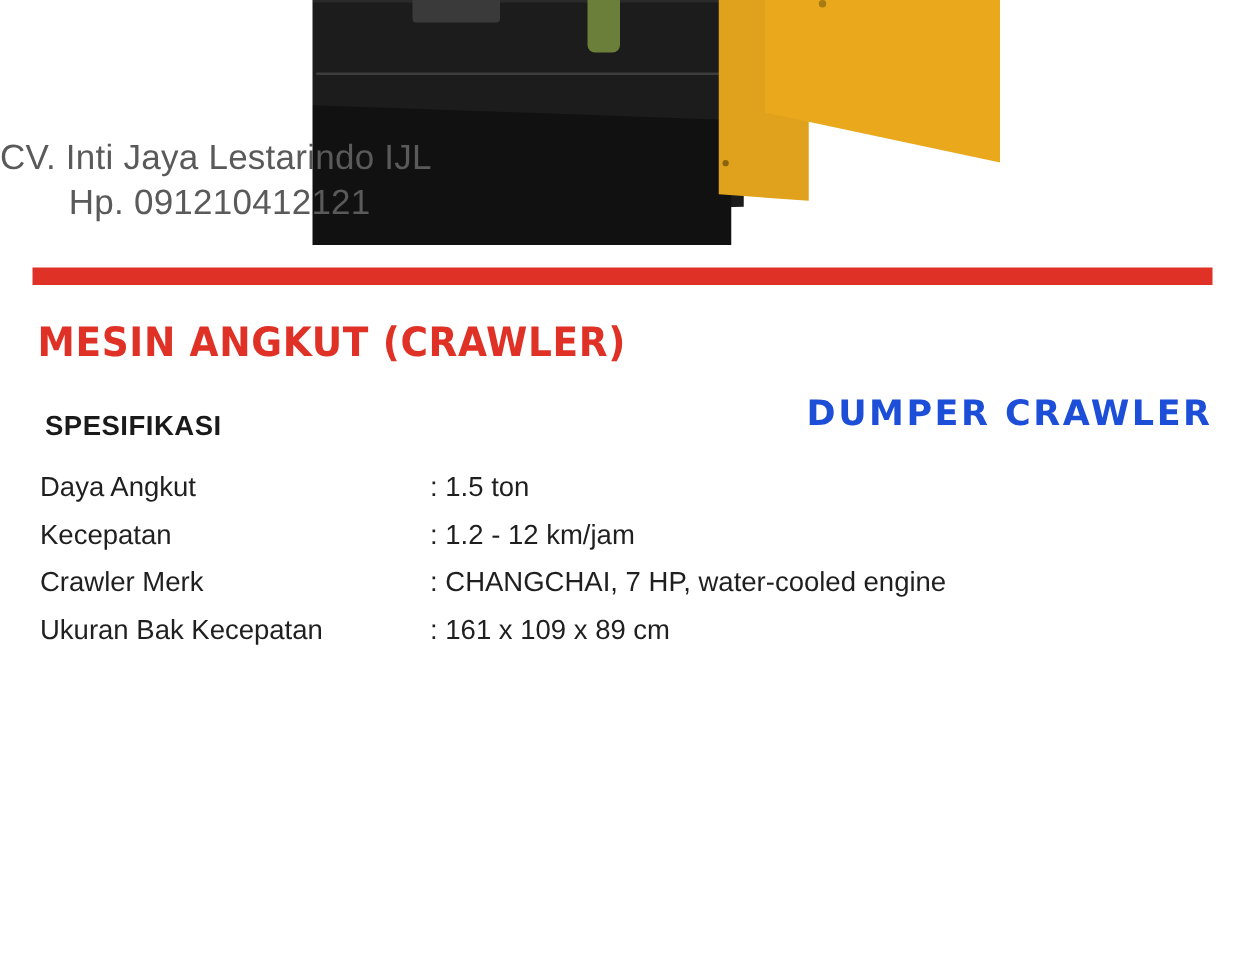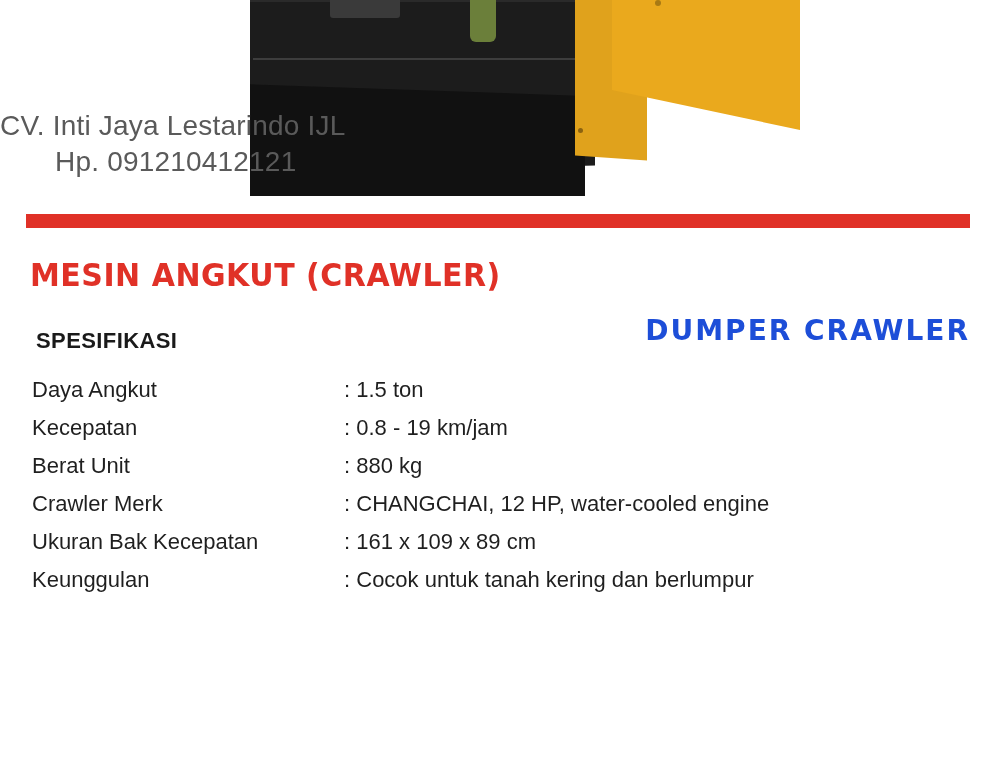--- a/index.html
+++ b/index.html
@@ -286,34 +286,26 @@
   <div class="spec-title">SPESIFIKASI</div>
 
   <table class="spec-table">
     <tbody>
       <tr>
         <td class="label">Daya Angkut</td>
         <td class="value"><span>:</span> <span>1.5 ton</span></td>
       </tr>
       <tr>
         <td class="label">Kecepatan</td>
-        <td class="value"><span>:</span> <span>0.8 - 19 km/jam</span></td>
-      </tr>
-      <tr>
-        <td class="label">Berat Unit</td>
-        <td class="value"><span>:</span> <span>880 kg</span></td>
+        <td class="value"><span>:</span> <span>1.2 - 12 km/jam</span></td>
       </tr>
       <tr>
         <td class="label">Crawler Merk</td>
-        <td class="value"><span>:</span> <span>CHANGCHAI, 12 HP, water-cooled engine</span></td>
+        <td class="value"><span>:</span> <span>CHANGCHAI, 7 HP, water-cooled engine</span></td>
       </tr>
       <tr>
         <td class="label">Ukuran Bak Kecepatan</td>
         <td class="value"><span>:</span> <span>161 x 109 x 89 cm</span></td>
       </tr>
-      <tr>
-        <td class="label">Keunggulan</td>
-        <td class="value"><span>:</span> <span>Cocok untuk tanah kering dan berlumpur</span></td>
-      </tr>
     </tbody>
   </table>
 
 </div>
 
 </body></html>

